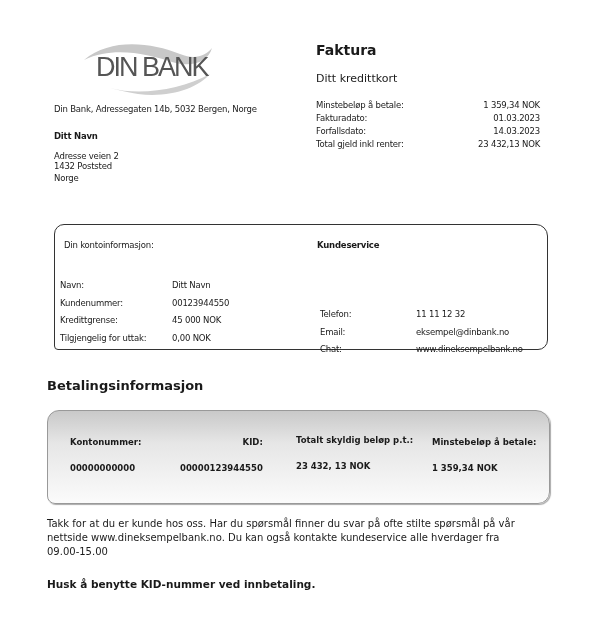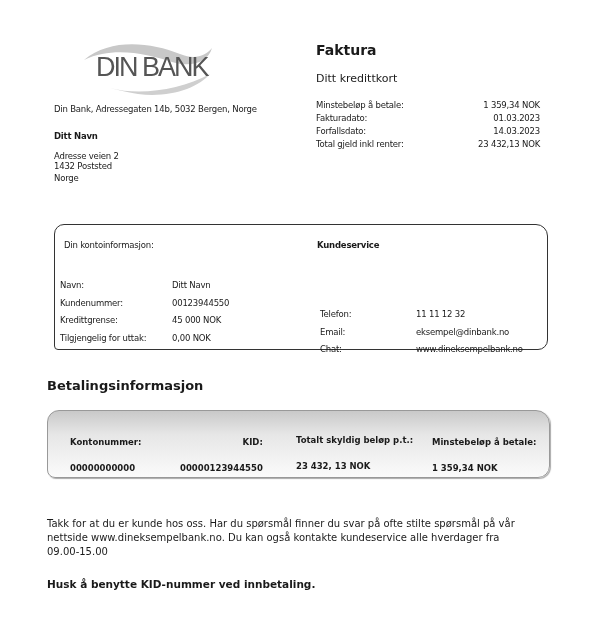--- a/index.html
+++ b/index.html
@@ -29,21 +29,21 @@
   .acct-title { left:64px; top:240px; }
   .acct-rows { left:60px; top:277px; }
   .acct-rows .row { display:flex; height:17.5px; line-height:17.5px; }
   .acct-rows .lbl { width:112px; }
   .cs-title { left:317px; top:240px; font-weight:bold; }
   .cs-rows { left:320px; top:264px;margin-top:42px; }
   .cs-rows .row { display:flex; height:17.5px; line-height:17.5px; }
   .cs-rows .lbl { width:96px; }
 
   .pay-title { left:47px; top:378px; font-size:13px; font-weight:bold; }
-  .pay-box { left:47px; top:410px; width:503px; height:68px; box-sizing:border-box;
+  .pay-box { left:47px; top:410px; width:503px; height:94px; box-sizing:border-box;
              border:1px solid #999; border-radius:12px 14px 12px 8px;
              background:linear-gradient(to bottom, #c9c9c9 0%, #e6e6e6 35%, #fbfbfb 100%);
              box-shadow: 1px 1px 1px #aaa; }
   .pay-col { position:absolute; font-weight:bold; font-size:8.5px; }
   .pay-col .h { height:26px; }
 
   .footer-text { left:47px; top:517px; width:470px; font-size:10px; line-height:14px; }
   .footer-bold { left:47px; top:578px; font-size:10.5px; font-weight:bold; }
 </style>
 </head>

